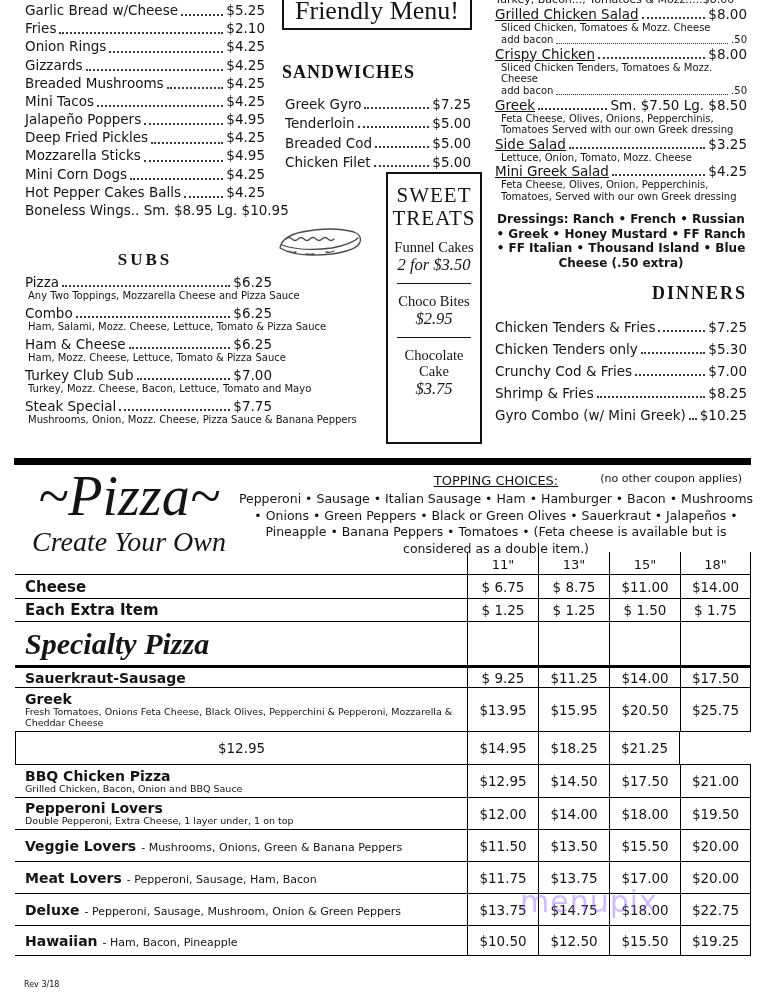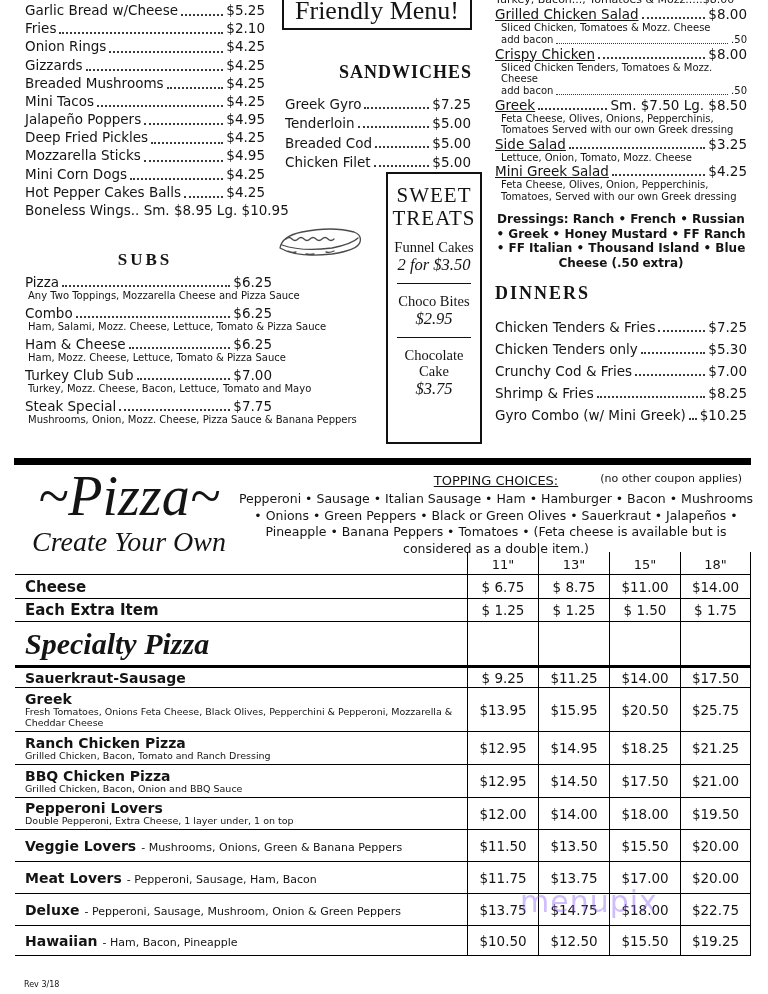--- a/index.html
+++ b/index.html
@@ -20,41 +20,41 @@
   .subs-head{position:absolute;left:25px;top:250px;width:240px;text-align:center;
              font-family:"Liberation Serif",serif;font-weight:bold;font-size:17px;letter-spacing:3px}
   .subs{position:absolute;left:25px;top:274px;width:247px}
   .sub-item{margin-bottom:3px}
   .sub-item .li{font-size:13.5px}
   .sub-desc{font-size:10px;line-height:12px;padding-left:3px;white-space:nowrap}
   
   .menu-box{position:absolute;left:282px;top:-28px;width:190px;height:58px;border:2.5px solid #111;
             display:flex;align-items:flex-end;justify-content:center;padding-bottom:2px;
             font-family:"Liberation Serif",serif;font-size:26px}
-  .sand-head{position:absolute;left:282px;top:62px;width:190px;text-align:right;
+  .sand-head{position:absolute;left:282px;top:62px;width:190px;text-align:left;
              font-family:"Liberation Serif",serif;font-weight:bold;font-size:18px;letter-spacing:1px}
   .sandwiches{position:absolute;left:285px;top:92px;width:186px;font-size:13.5px}
   .sandwiches .li{height:19.5px}
   .sub-sketch{position:absolute;left:272px;top:218px;width:95px;height:48px}
   .sweet-box{position:absolute;left:386px;top:172px;width:96px;height:272px;border:2px solid #111;
              text-align:center;font-family:"Liberation Serif",serif;padding-top:10px}
   .sweet-title{font-size:21px;line-height:23px;letter-spacing:1px}
   .sweet-item{margin-top:9px}
   .sw-name{font-size:14.5px;line-height:16px}
   .sw-price{font-size:16.5px;line-height:19px;font-style:italic}
   .sweet-rule{border-top:1.5px solid #111;margin:9px 9px 0}
   
   .salads{position:absolute;left:495px;top:0;width:252px}
   .partial{margin-top:-7px;font-size:11px;line-height:13px;white-space:nowrap;overflow:hidden}
   .sal-item{margin-top:0}
   .sal-item .li{font-size:13.5px}
   .sal-desc{font-size:10px;line-height:11.5px;padding-left:6px}
   .addon{display:flex;align-items:flex-end;font-size:10px;line-height:12px;padding-left:6px}
   .dressings{margin-top:10px;font-size:12px;font-weight:bold;line-height:14.5px;text-align:center}
-  .din-head{margin-top:13px;text-align:left;font-family:"Liberation Serif",serif;
+  .din-head{margin-top:13px;text-align:right;font-family:"Liberation Serif",serif;
             font-weight:bold;font-size:18px;letter-spacing:2px}
   .dinners{margin-top:9px;font-size:13.5px}
   .dinners .li{height:22px}
   
   .bar{position:absolute;left:14px;top:458px;width:737px;height:7px;background:#000}
   
   .pizza-title{position:absolute;left:20px;top:466px;width:218px;text-align:center}
   .pizza-script{font-family:"Liberation Serif",serif;font-style:italic;font-weight:normal;
                 font-size:56px;line-height:60px}
   .cyo{font-family:"Liberation Serif",serif;font-style:italic;font-size:28px;line-height:32px}
@@ -399,24 +399,20 @@
       <div class="pn">
           <div class="sn">Greek</div>
           <div class="sd">Fresh Tomatoes, Onions Feta Cheese, Black Olives, Pepperchini &amp; Pepperoni, Mozzarella &amp; Cheddar Cheese</div>
         </div>
       <div class="pc">$13.95</div>
       <div class="pc">$15.95</div>
       <div class="pc">$20.50</div>
       <div class="pc">$25.75</div>
     </div>
     <div class="prow bt" style="height:33px">
-      <div class="pn">
-          <div class="sn">Ranch Chicken Pizza</div>
-          <div class="sd">Grilled Chicken, Bacon, Tomato and Ranch Dressing</div>
-        </div>
       <div class="pc">$12.95</div>
       <div class="pc">$14.95</div>
       <div class="pc">$18.25</div>
       <div class="pc">$21.25</div>
     </div>
     <div class="prow bt" style="height:33px">
       <div class="pn">
           <div class="sn">BBQ Chicken Pizza</div>
           <div class="sd">Grilled Chicken, Bacon, Onion and BBQ Sauce</div>
         </div>

